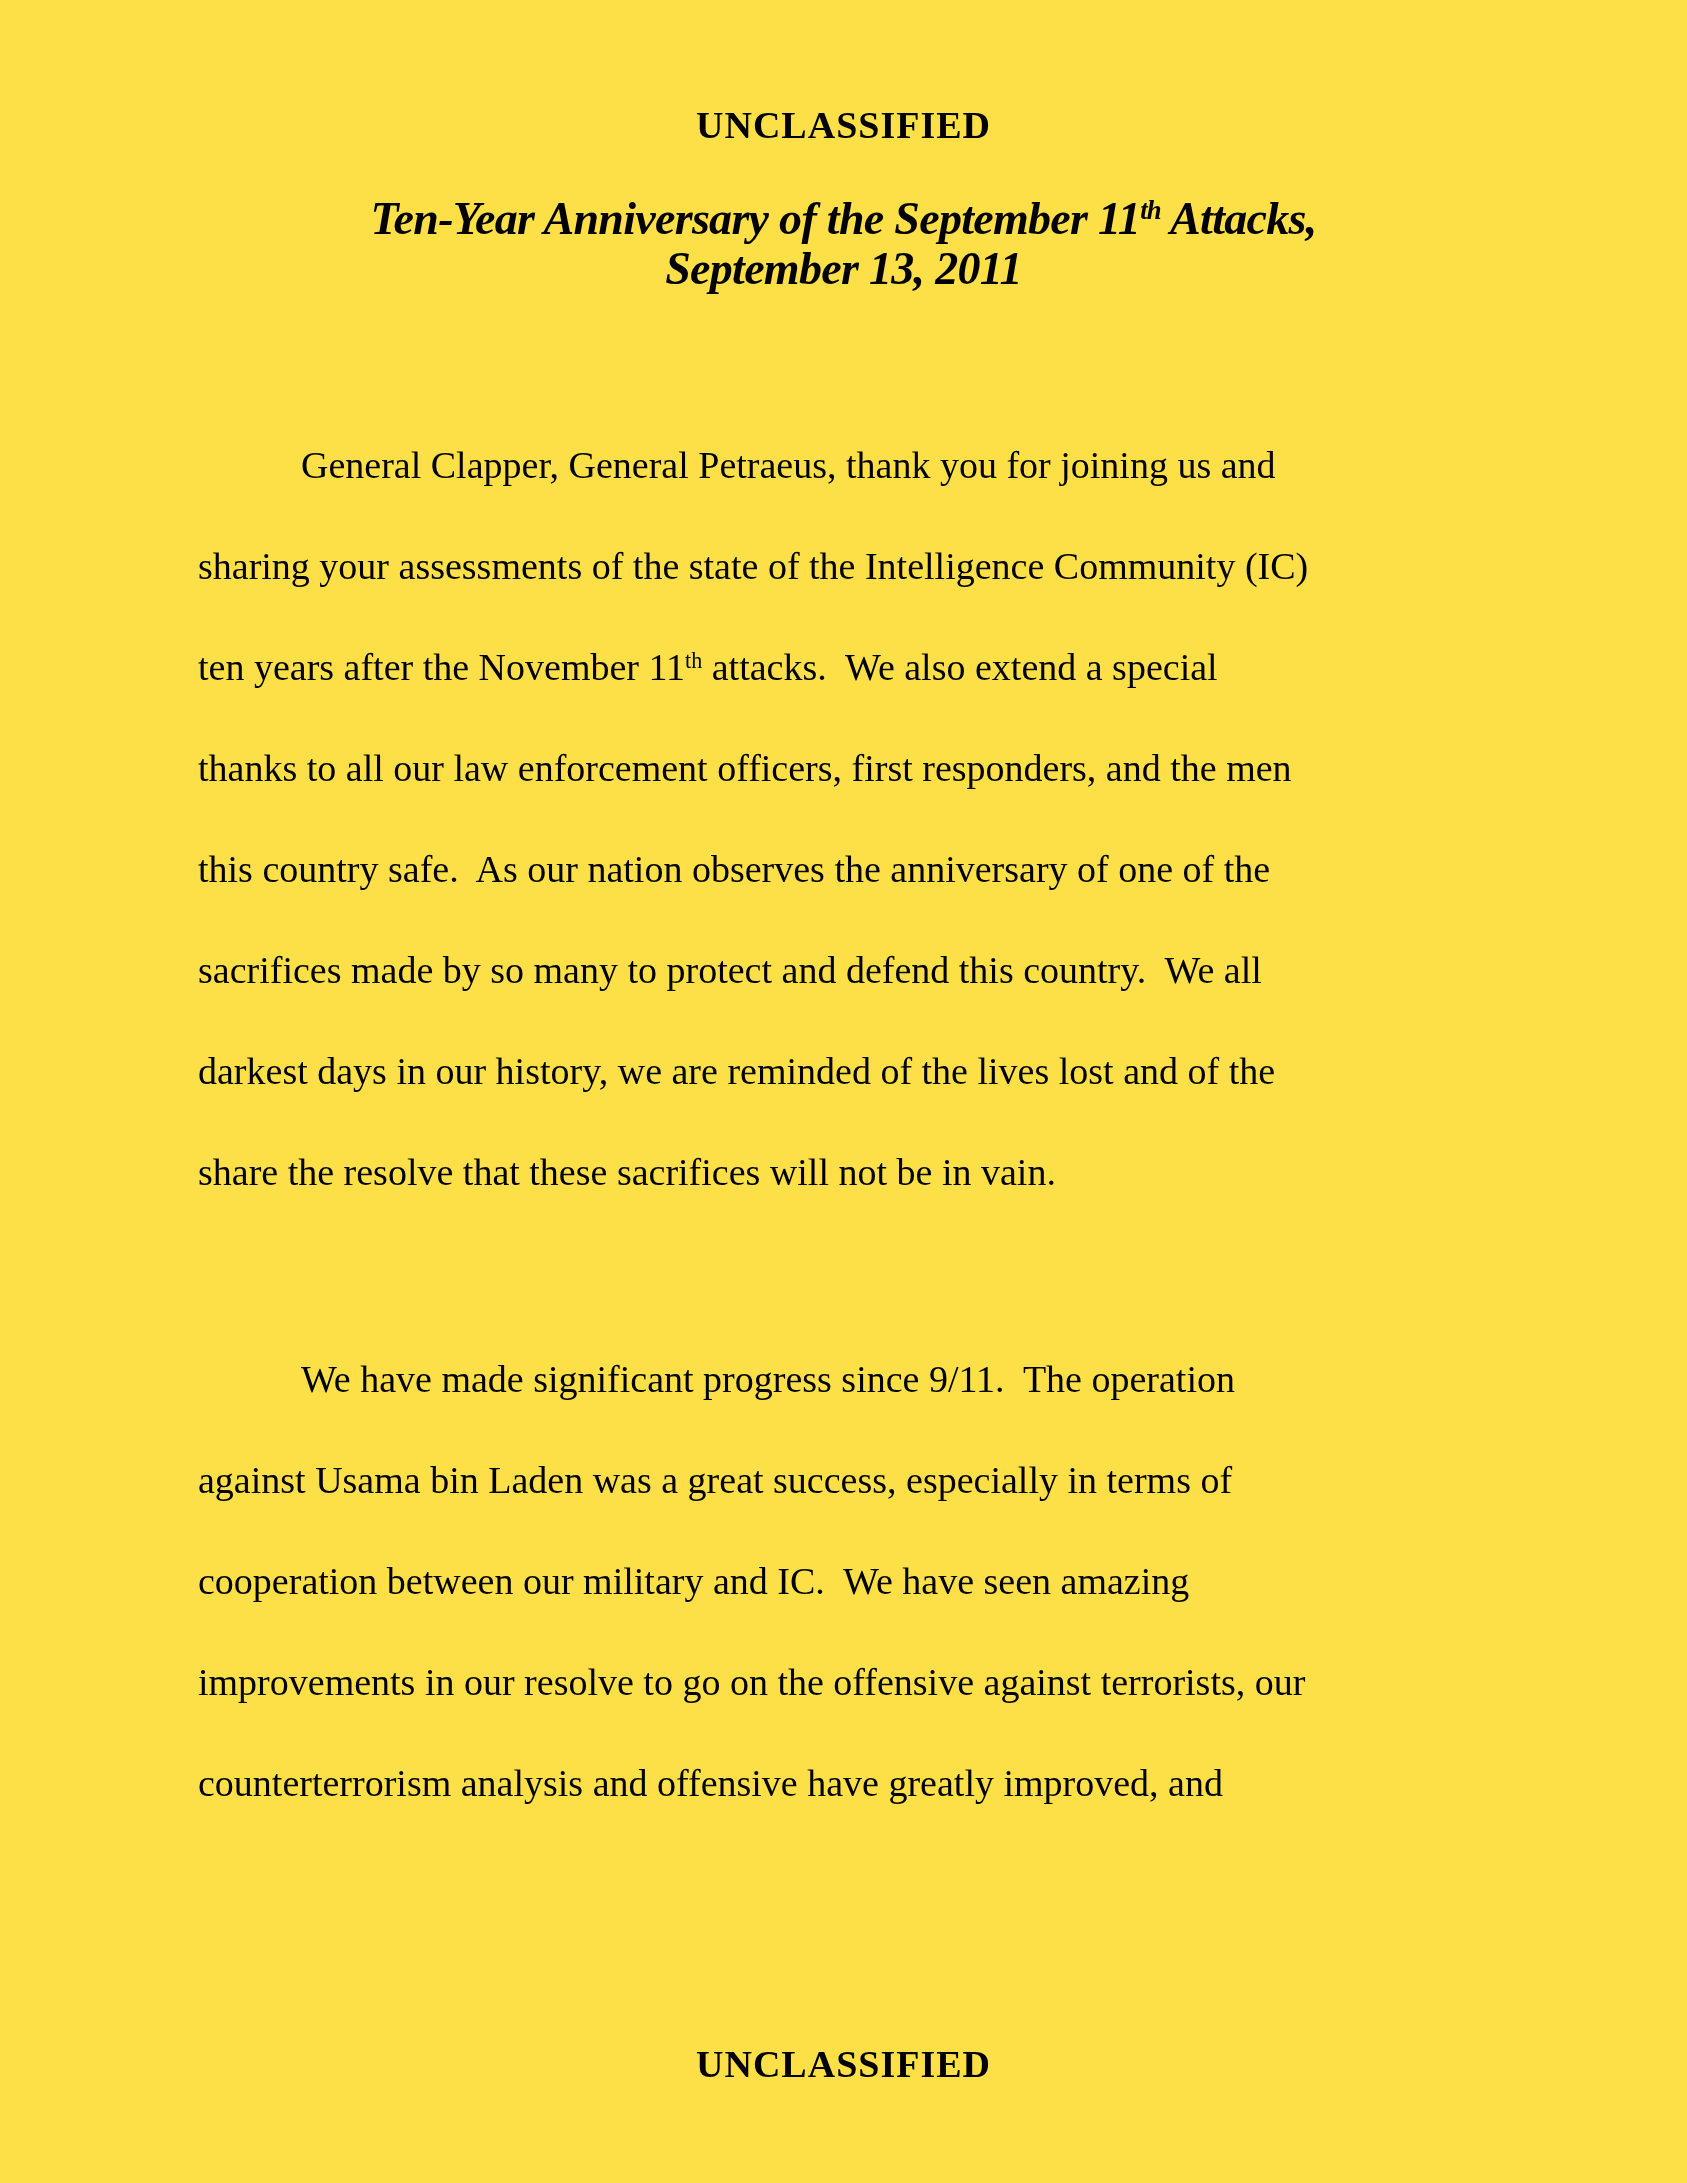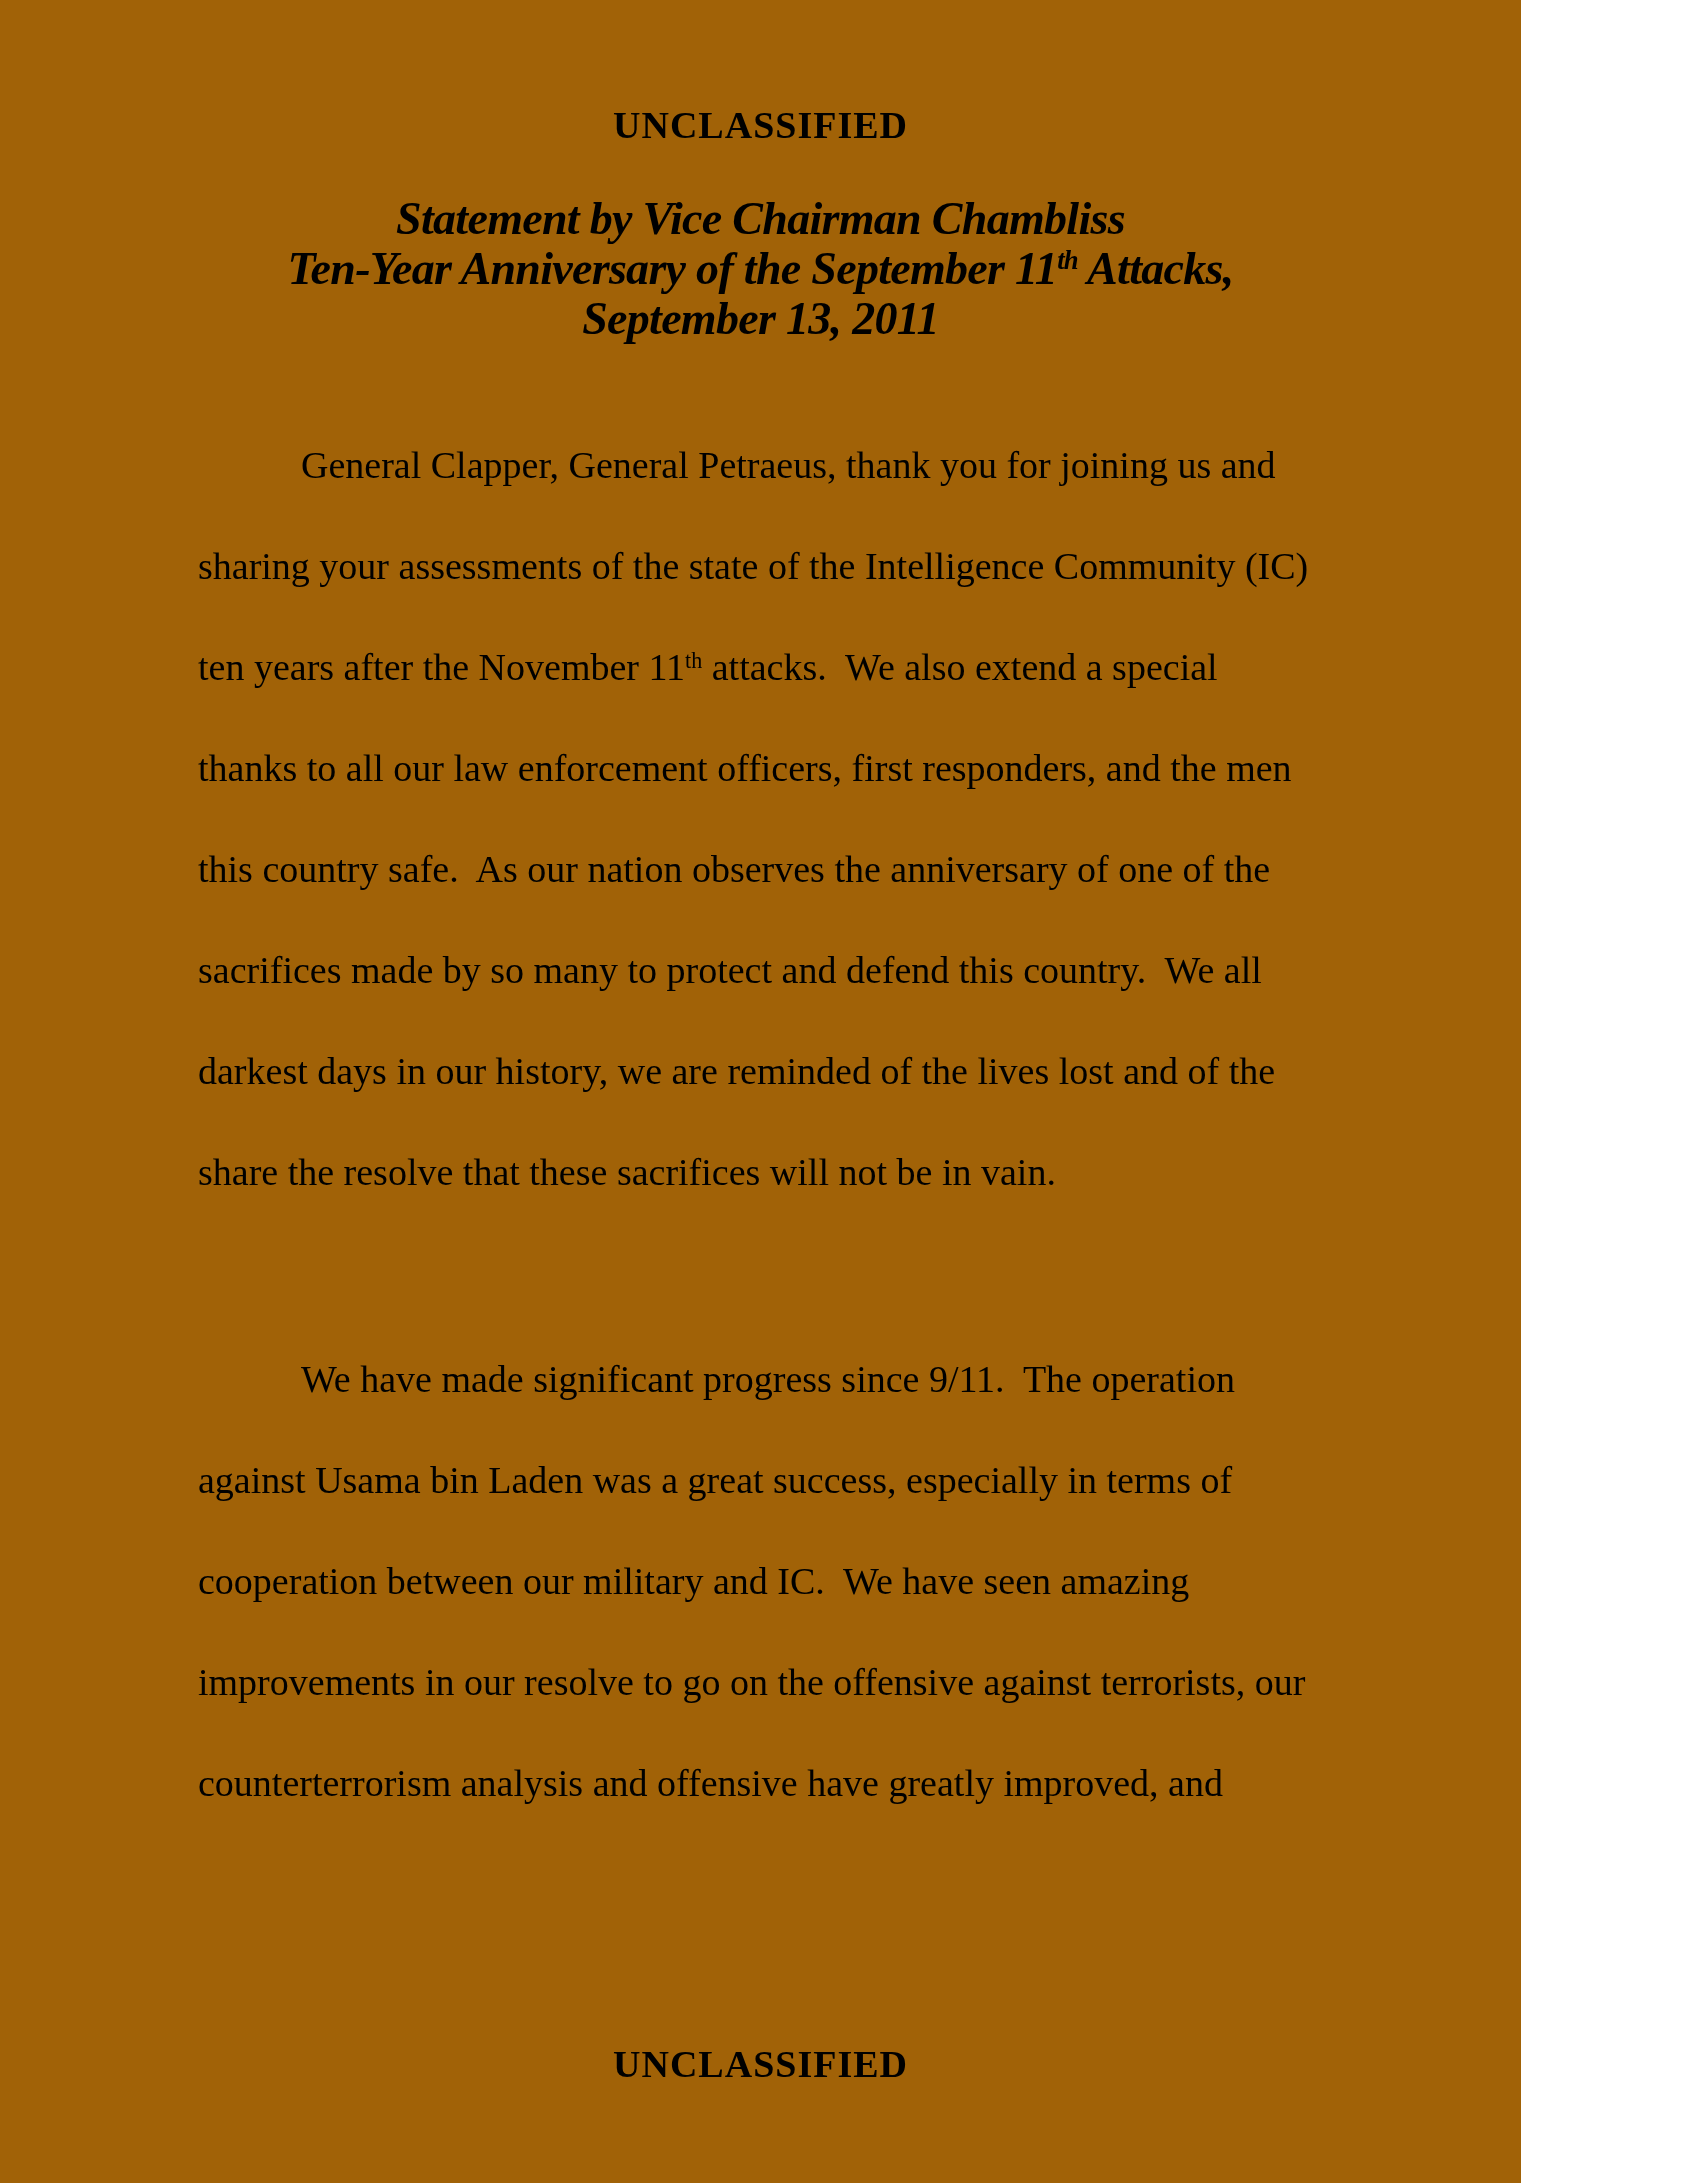--- a/index.html
+++ b/index.html
@@ -2,23 +2,23 @@
 <html style="font-size:10.6px"><head>
 <meta charset="utf-8">
 <style>
   html, body {
     margin: 0;
     padding: 0;
     background: #ffffff;
   }
   .page {
     position: relative;
-    width: 1521px;
+    width: 1687px;
     height: 2183px;
-    background: #a16207;
+    background: #fde047;
     color: #000000;
     font-family: "Liberation Serif", "DejaVu Serif", serif;
     overflow: hidden;
   }
   .classification {
     position: absolute;
     left: 0;
     right: 0;
     text-align: center;
     font-weight: bold;
@@ -61,21 +61,20 @@
     top: -0.55em;
   }
 </style>
 </head>
 <body>
 
 <div class="page">
   <div class="classification header">UNCLASSIFIED</div>
 
   <div class="title-block">
-      <div class="line"><span>Statement by Vice Chairman Chambliss</span></div>
       <div class="line"><span>Ten-Year Anniversary of the September 11</span><sup>th</sup><span> Attacks,</span></div>
       <div class="line"><span>September 13, 2011</span></div>
     </div>
 
   <div class="body-block">
       <div class="paragraph">
         <div class="line indent"><span>General Clapper, General Petraeus, thank you for joining us and</span></div>
         <div class="line"><span>sharing your assessments of the state of the Intelligence Community (IC)</span></div>
         <div class="line"><span>ten years after the November 11</span><sup>th</sup><span> attacks.  We also extend a special</span></div>
         <div class="line"><span>thanks to all our law enforcement officers, first responders, and the men</span></div>

